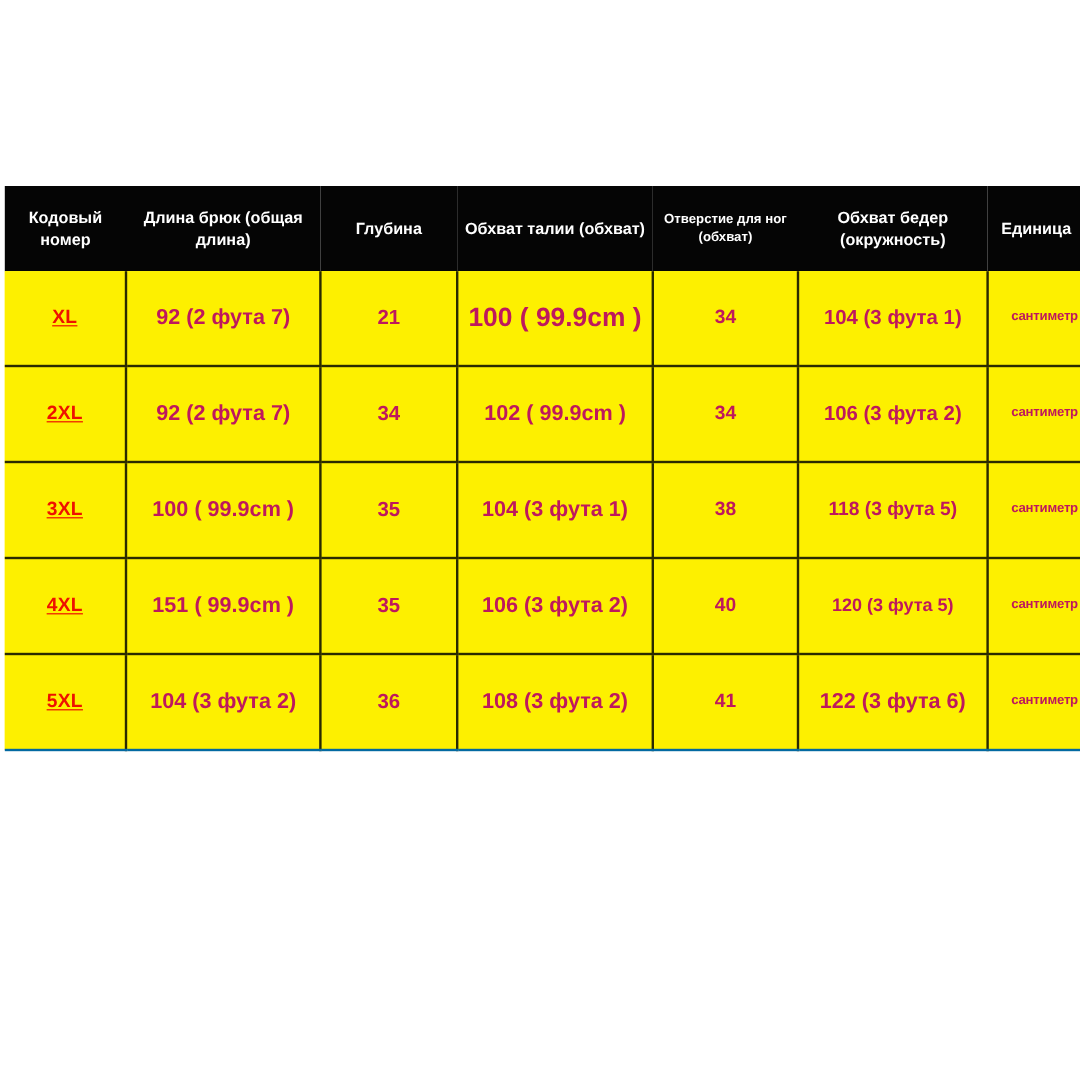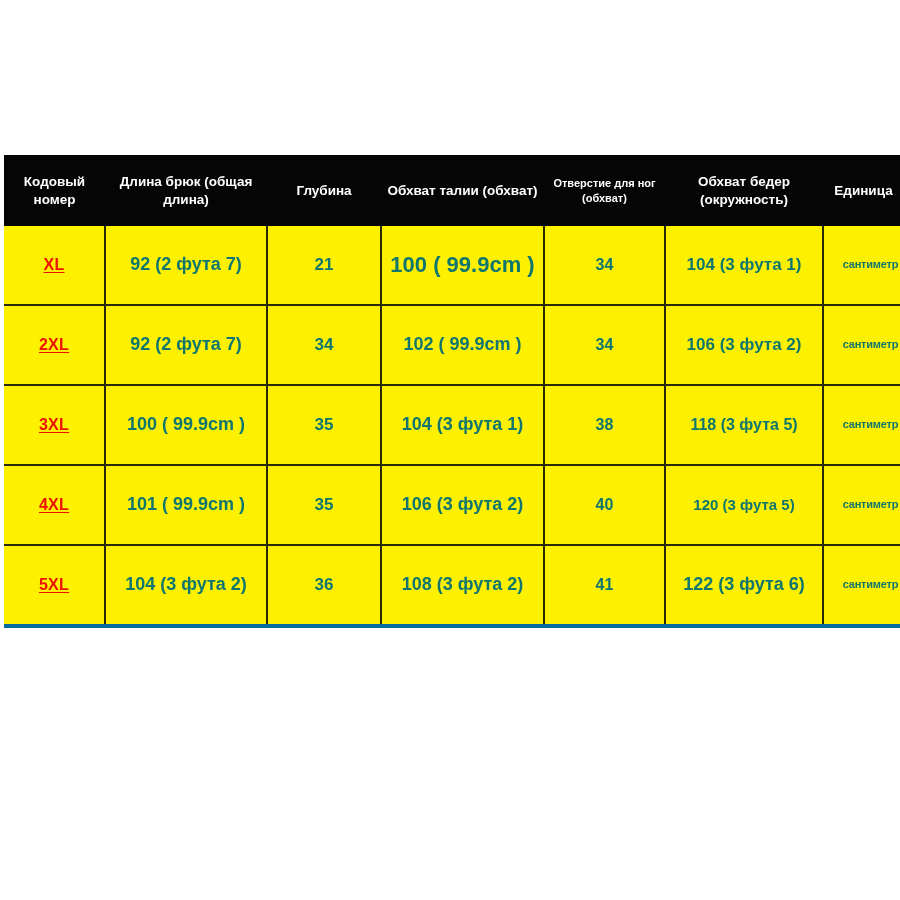--- a/index.html
+++ b/index.html
@@ -53,30 +53,30 @@
   th.h-code .l2, th.h-hip .l2 { display: block; }
 
   
   tbody tr {
     background: #fdf000;
   }
   tbody td {
     background: #fdf000;
     text-align: center;
     vertical-align: middle;
-    color: #0f766e;
+    color: #be185d;
     font-weight: bold;
     height: 78px;
     border-right: 2px solid #2a2a00;
     border-bottom: 2px solid #2a2a00;
     padding: 0 3px;
     line-height: 1.2;
   }
   tbody tr td:last-child { border-right: none; padding-left: 16px; }
-  tbody tr:last-child td { border-bottom: 4px solid #0369a1; }
+  tbody tr:last-child td { border-bottom: 2px solid #0369a1; }
 
   td.c-code {
     color: #ee1100;
     text-decoration: underline;
     text-decoration-color: #ee1100;
     text-underline-offset: 2px;
     font-size: 16px;
     letter-spacing: 0.3px;
     margin-left: 12px;
   }
@@ -158,21 +158,21 @@
         <td class="c-code">3XL</td>
         <td class="fs-18">100 ( 99.9cm )</td>
         <td class="fs-17">35</td>
         <td class="fs-18">104 (3 фута 1)</td>
         <td class="fs-16">38</td>
         <td class="fs-16">118 (3 фута 5)</td>
         <td class="c-unit">сантиметр</td>
       </tr>
       <tr>
         <td class="c-code">4XL</td>
-        <td class="fs-18">101 ( 99.9cm )</td>
+        <td class="fs-18">151 ( 99.9cm )</td>
         <td class="fs-17">35</td>
         <td class="fs-18">106 (3 фута 2)</td>
         <td class="fs-16">40</td>
         <td class="fs-15">120 (3 фута 5)</td>
         <td class="c-unit">сантиметр</td>
       </tr>
       <tr>
         <td class="c-code">5XL</td>
         <td class="fs-18">104 (3 фута 2)</td>
         <td class="fs-17">36</td>

